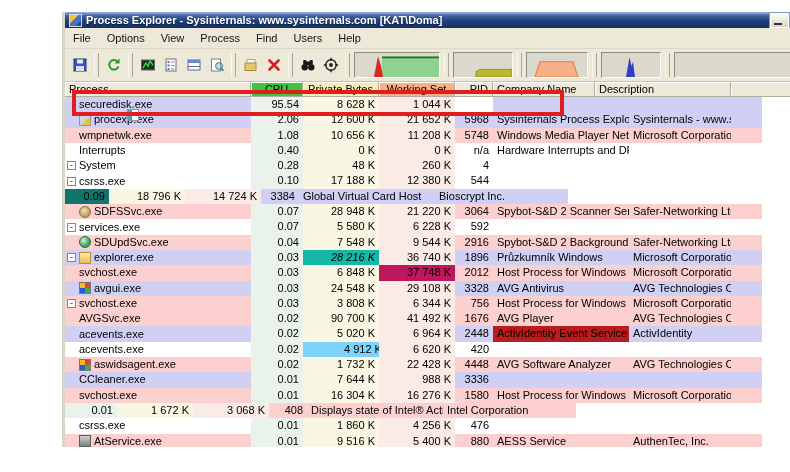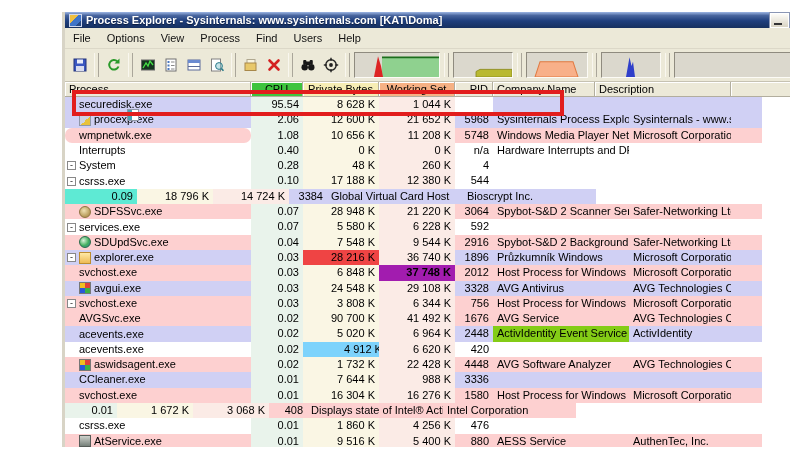--- a/index.html
+++ b/index.html
@@ -240,21 +240,21 @@
           </div>
           <div class="cell num" style="width: 52px; background: rgb(233, 243, 235);">2.06</div>
           <div class="cell num" style="width: 76px; background: rgb(250, 246, 228);">12 600 K</div>
           <div class="cell num" style="width: 76px; background: rgb(251, 235, 230);">21 652 K</div>
           <div class="cell num" style="width: 38px; background: rgb(208, 208, 244);">5968</div>
           <div class="cell" style="width: 136px; background: rgb(208, 208, 244);">Sysinternals Process Explorer</div>
           <div class="cell" style="width: 102px; background: rgb(208, 208, 244);">Sysinternals - www.sysinter...</div>
           <div class="cell" style="width: 31px; background: rgb(208, 208, 244);"></div>
         </div>
         <div class="row">
-          <div class="cell" style="width: 186px; background: rgb(253, 208, 208); padding: 0px 2px; border-radius: 7px;">
+          <div class="cell" style="width: 186px; background: rgb(253, 208, 208); padding: 0px 2px;">
             <div class="proc-inner">
               <div class="indent1"></div>
               <span class="pname">wmpnetwk.exe</span>
             </div>
           </div>
           <div class="cell num" style="width: 52px; background: rgb(233, 243, 235);">1.08</div>
           <div class="cell num" style="width: 76px; background: rgb(250, 246, 228);">10 656 K</div>
           <div class="cell num" style="width: 76px; background: rgb(251, 235, 230);">11 208 K</div>
           <div class="cell num" style="width: 38px; background: rgb(253, 208, 208);">5748</div>
           <div class="cell" style="width: 136px; background: rgb(253, 208, 208);">Windows Media Player Netw...</div>
@@ -300,21 +300,21 @@
           </div>
           <div class="cell num" style="width: 52px; background: rgb(233, 243, 235);">0.10</div>
           <div class="cell num" style="width: 76px; background: rgb(250, 246, 228);">17 188 K</div>
           <div class="cell num" style="width: 76px; background: rgb(251, 235, 230);">12 380 K</div>
           <div class="cell num" style="width: 38px; background: rgb(255, 255, 255);">544</div>
           <div class="cell" style="width: 136px; background: rgb(255, 255, 255);"></div>
           <div class="cell" style="width: 102px; background: rgb(255, 255, 255);"></div>
           <div class="cell" style="width: 31px; background: rgb(255, 255, 255);"></div>
         </div>
         <div class="row">
-          <div class="cell num" style="width: 72px; background: #5eead4;">0.09</div>
+          <div class="cell num" style="width: 44px; background: #0f766e;">0.09</div>
           <div class="cell num" style="width: 76px; background: rgb(250, 246, 228);">18 796 K</div>
           <div class="cell num" style="width: 76px; background: rgb(251, 235, 230);">14 724 K</div>
           <div class="cell num" style="width: 38px; background: rgb(208, 208, 244);">3384</div>
           <div class="cell" style="width: 136px; background: rgb(208, 208, 244);">Global Virtual Card Host</div>
           <div class="cell" style="width: 102px; background: rgb(208, 208, 244);">Bioscrypt Inc.</div>
           <div class="cell" style="width: 31px; background: rgb(208, 208, 244);"></div>
         </div>
         <div class="row">
           <div class="cell" style="width: 186px; background: rgb(253, 208, 208); padding: 0px 2px;">
             <div class="proc-inner">
@@ -364,37 +364,37 @@
         </div>
         <div class="row">
           <div class="cell" style="width: 186px; background: rgb(208, 208, 244); padding: 0px 2px;">
             <div class="proc-inner">
               <div class="expander">-</div>
               <div class="ic folder"></div>
               <span class="pname">explorer.exe</span>
             </div>
           </div>
           <div class="cell num" style="width: 52px; background: rgb(233, 243, 235);">0.03</div>
-          <div class="cell num" style="width: 76px; background: #ef4444;">28 216 K</div>
+          <div class="cell num" style="width: 76px; background: #14b8a6; font-style: italic;">28 216 K</div>
           <div class="cell num" style="width: 76px; background: rgb(251, 235, 230);">36 740 K</div>
           <div class="cell num" style="width: 38px; background: rgb(208, 208, 244);">1896</div>
           <div class="cell" style="width: 136px; background: rgb(208, 208, 244);">Průzkumník Windows</div>
           <div class="cell" style="width: 102px; background: rgb(208, 208, 244);">Microsoft Corporation</div>
           <div class="cell" style="width: 31px; background: rgb(208, 208, 244);"></div>
         </div>
         <div class="row">
           <div class="cell" style="width: 186px; background: rgb(253, 208, 208); padding: 0px 2px;">
             <div class="proc-inner">
               <div class="indent1"></div>
               <span class="pname">svchost.exe</span>
             </div>
           </div>
           <div class="cell num" style="width: 52px; background: rgb(233, 243, 235);">0.03</div>
           <div class="cell num" style="width: 76px; background: rgb(250, 246, 228);">6 848 K</div>
-          <div class="cell num" style="width: 76px; background: #a21caf; font-weight: bold;">37 748 K</div>
+          <div class="cell num" style="width: 76px; background: #be185d;">37 748 K</div>
           <div class="cell num" style="width: 38px; background: rgb(253, 208, 208);">2012</div>
           <div class="cell" style="width: 136px; background: rgb(253, 208, 208);">Host Process for Windows S...</div>
           <div class="cell" style="width: 102px; background: rgb(253, 208, 208);">Microsoft Corporation</div>
           <div class="cell" style="width: 31px; background: rgb(253, 208, 208);"></div>
         </div>
         <div class="row">
           <div class="cell" style="width: 186px; background: rgb(208, 208, 244); padding: 0px 2px;">
             <div class="proc-inner">
               <div class="indent1"></div>
               <div class="ic quad"></div>
@@ -428,36 +428,36 @@
           <div class="cell" style="width: 186px; background: rgb(253, 208, 208); padding: 0px 2px;">
             <div class="proc-inner">
               <div class="indent1"></div>
               <span class="pname">AVGSvc.exe</span>
             </div>
           </div>
           <div class="cell num" style="width: 52px; background: rgb(233, 243, 235);">0.02</div>
           <div class="cell num" style="width: 76px; background: rgb(250, 246, 228);">90 700 K</div>
           <div class="cell num" style="width: 76px; background: rgb(251, 235, 230);">41 492 K</div>
           <div class="cell num" style="width: 38px; background: rgb(253, 208, 208);">1676</div>
-          <div class="cell" style="width: 136px; background: rgb(253, 208, 208);">AVG Service</div>
+          <div class="cell" style="width: 136px; background: rgb(253, 208, 208);">AVG Player</div>
           <div class="cell" style="width: 102px; background: rgb(253, 208, 208);">AVG Technologies CZ, s.r.o.</div>
           <div class="cell" style="width: 31px; background: rgb(253, 208, 208);"></div>
         </div>
         <div class="row">
           <div class="cell" style="width: 186px; background: rgb(208, 208, 244); padding: 0px 2px;">
             <div class="proc-inner">
               <div class="indent1"></div>
               <span class="pname">acevents.exe</span>
             </div>
           </div>
           <div class="cell num" style="width: 52px; background: rgb(233, 243, 235);">0.02</div>
           <div class="cell num" style="width: 76px; background: rgb(250, 246, 228);">5 020 K</div>
           <div class="cell num" style="width: 76px; background: rgb(251, 235, 230);">6 964 K</div>
           <div class="cell num" style="width: 38px; background: rgb(208, 208, 244);">2448</div>
-          <div class="cell" style="width: 136px; background: #84cc16;">ActivIdentity Event Service</div>
+          <div class="cell" style="width: 136px; background: #b91c1c;">ActivIdentity Event Service</div>
           <div class="cell" style="width: 102px; background: rgb(208, 208, 244);">ActivIdentity</div>
           <div class="cell" style="width: 31px; background: rgb(208, 208, 244);"></div>
         </div>
         <div class="row">
           <div class="cell" style="width: 186px; background: rgb(255, 255, 255); padding: 0px 2px;">
             <div class="proc-inner">
               <div class="indent1"></div>
               <span class="pname">acevents.exe</span>
             </div>
           </div>

